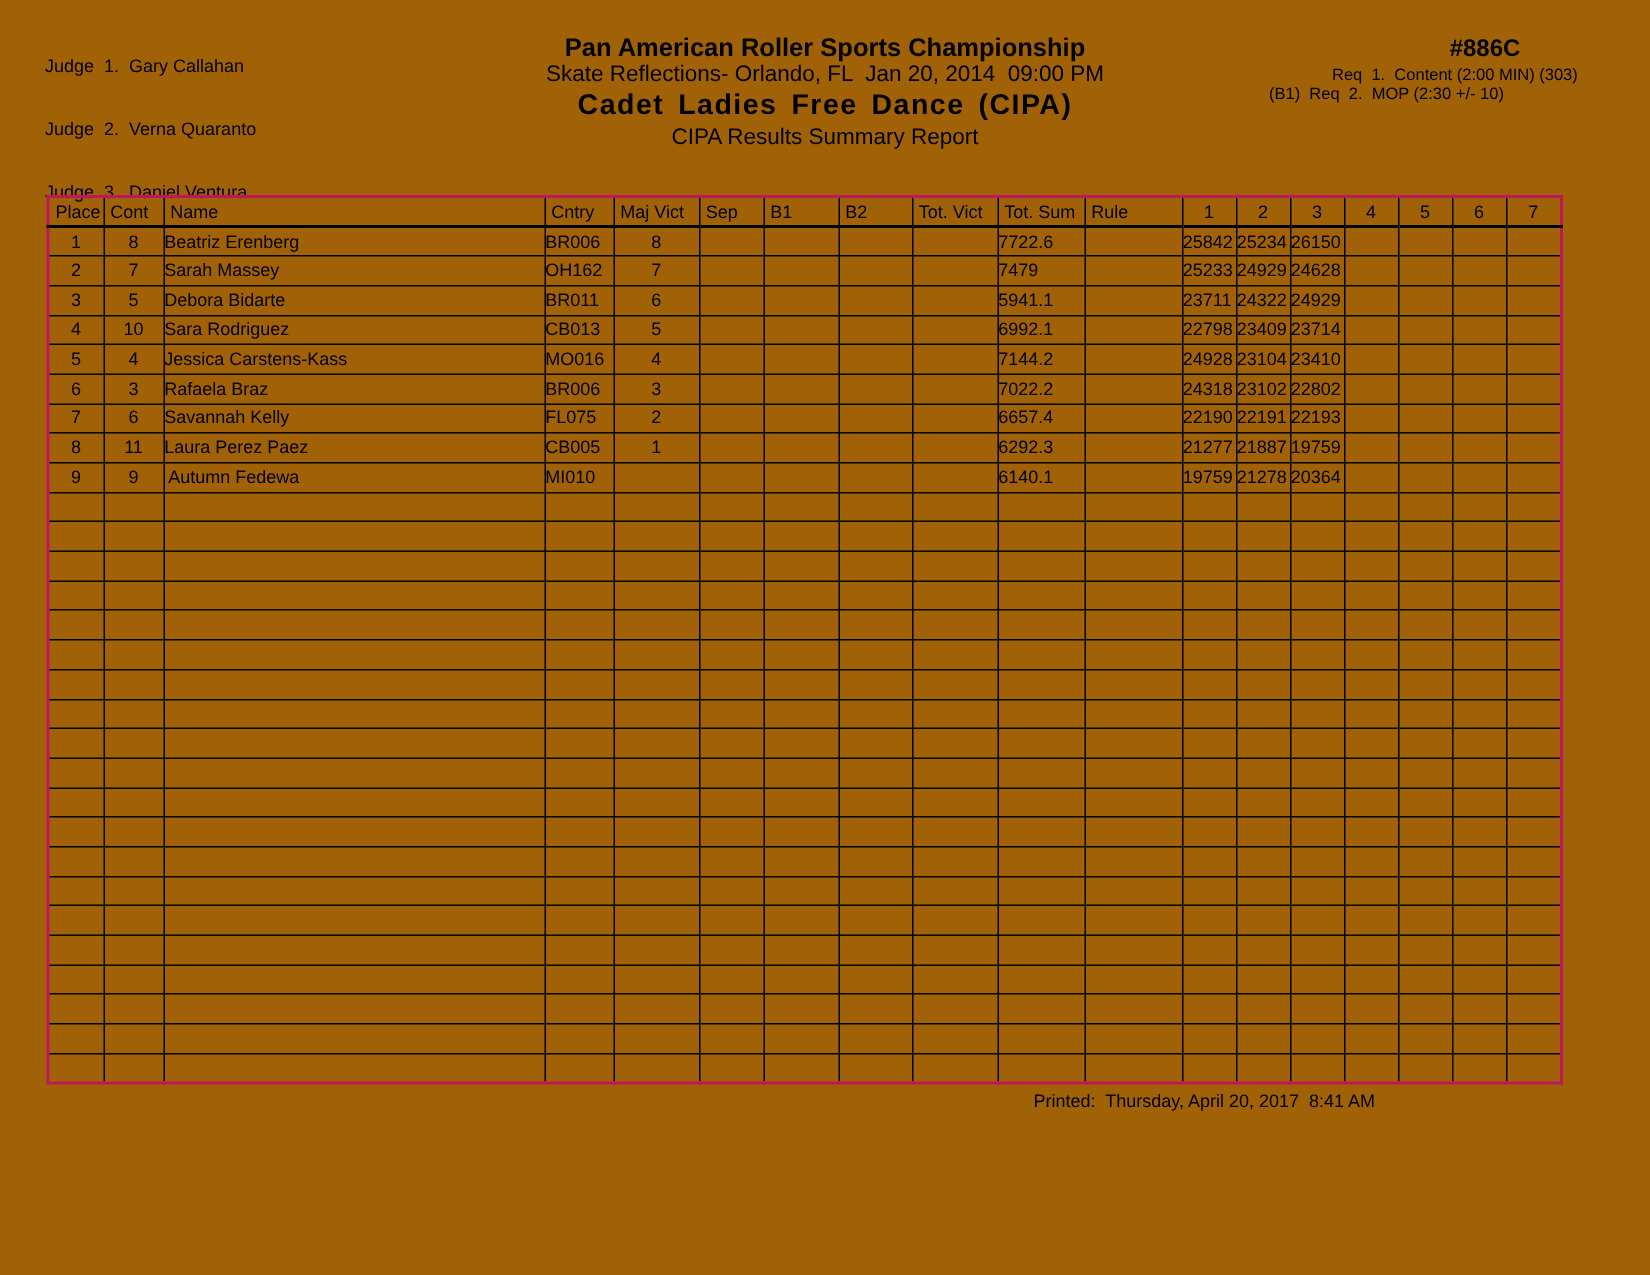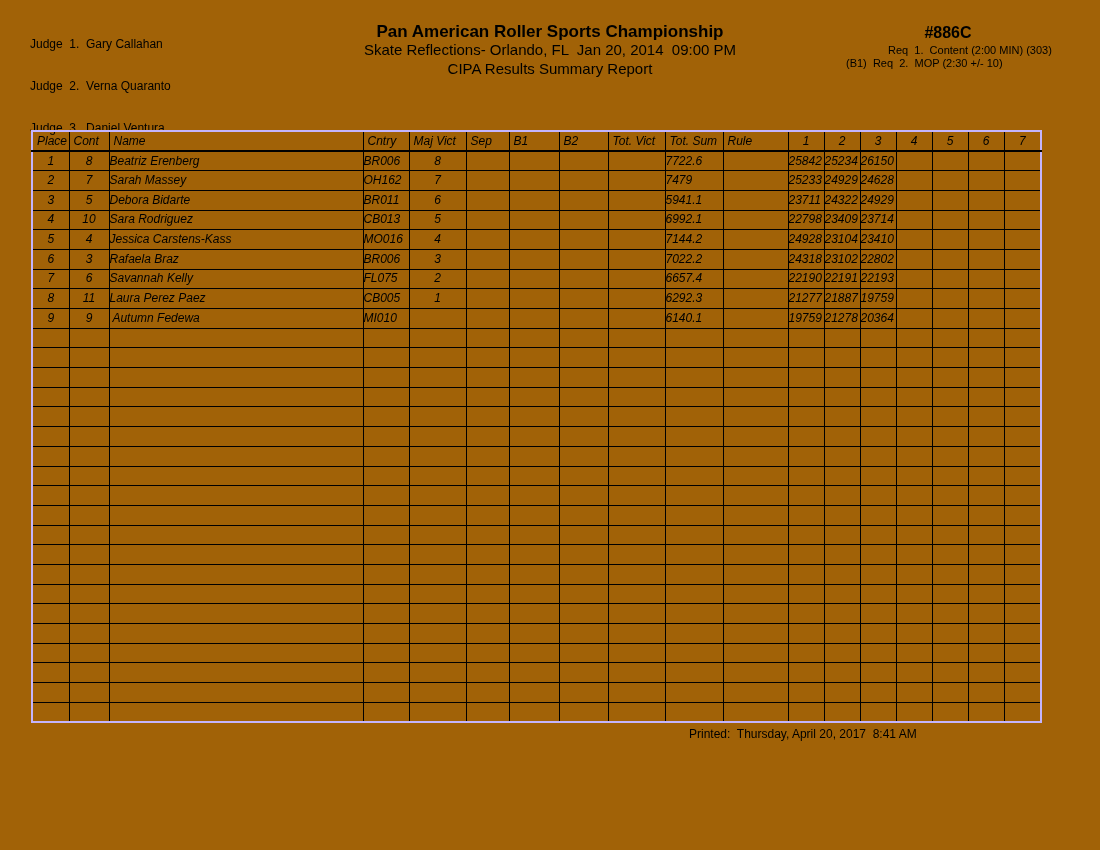--- a/index.html
+++ b/index.html
@@ -10,31 +10,31 @@
   #judges{position:absolute;left:30px;top:9px;font-size:12px;line-height:14px;white-space:pre;}
 
   
   #titleblock{position:absolute;left:250px;top:22px;width:600px;text-align:center;}
   .t-champ{font-size:17px;font-weight:bold;line-height:19px;}
   .t-venue{font-size:15px;line-height:18px;white-space:pre;}
   .t-event{font-size:19px;font-weight:bold;line-height:23px;letter-spacing:1px;word-spacing:3px;}
   .t-report{font-size:15px;line-height:19px;}
 
   
-  #heatnum{position:absolute;left:888px;top:24px;width:120px;text-align:center;
+  #heatnum{position:absolute;left:930px;top:24px;width:120px;text-align:center;
            font-size:16px;font-weight:bold;}
   #req1{position:absolute;left:888px;top:44px;font-size:11px;white-space:pre;}
   #req2{position:absolute;left:846px;top:57px;font-size:11px;white-space:pre;text-align:center;}
 
   
   #results{position:absolute;left:31px;top:130px;border-collapse:collapse;
            table-layout:fixed;width:1009px;}
   #results th,#results td{border:1px solid #000;font-size:12px;padding:0;
            line-height:13px;overflow:visible;}
-  #results{border:2px solid #c4b5fd;font-style:italic;}
+  #results{border:2px solid #be185d;}
   #results thead tr{height:20px;}
   #results thead th{font-weight:normal;text-align:left;padding-left:4px;
            border-bottom:2px solid #000;white-space:nowrap;}
   #results thead th.h-num{text-align:center;padding-left:0;}
   #results tbody tr{height:19.7px;}
   #results td{white-space:nowrap;}
   .c-place,.c-cont,.c-maj_vict{text-align:center;}
   .c-name{padding-left:6px;white-space:pre !important;margin-top:24px;}
   .c-cntry{padding-left:4px;}
   .c-tot_sum{padding-left:9px;}
@@ -50,20 +50,21 @@
 
   <div id="judges">
     <div>Judge  1.  Gary Callahan</div>
     <div>Judge  2.  Verna Quaranto</div>
     <div>Judge  3.  Daniel Ventura</div>
   </div>
 
   <div id="titleblock">
     <div class="t-champ">Pan American Roller Sports Championship</div>
     <div class="t-venue">Skate Reflections- Orlando, FL  Jan 20, 2014  09:00 PM</div>
+    <div class="t-event">Cadet Ladies Free Dance (CIPA)</div>
     <div class="t-report">CIPA Results Summary Report</div>
   </div>
 
   <div id="heatnum">#886C</div>
   <div id="req1">Req  1.  Content (2:00 MIN) (303)</div>
   <div id="req2">(B1)  Req  2.  MOP (2:30 +/- 10)</div>
 
   <table id="results">
     <colgroup id="cols">
         <col style="width: 37px;">

